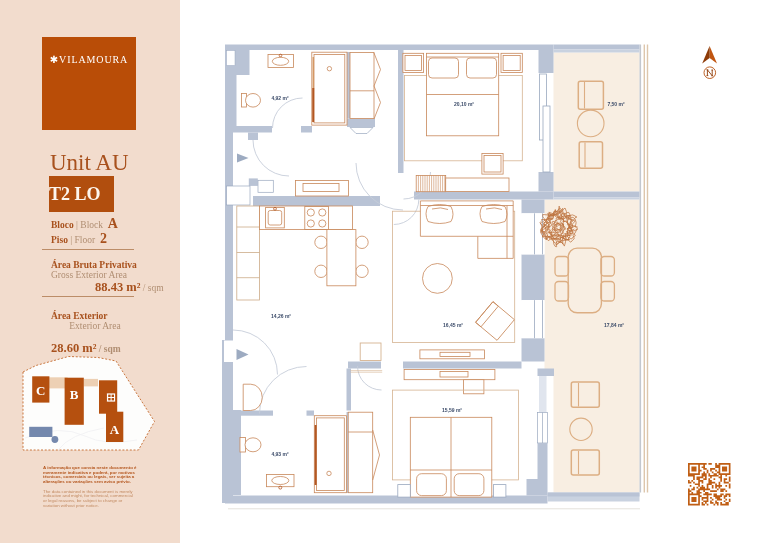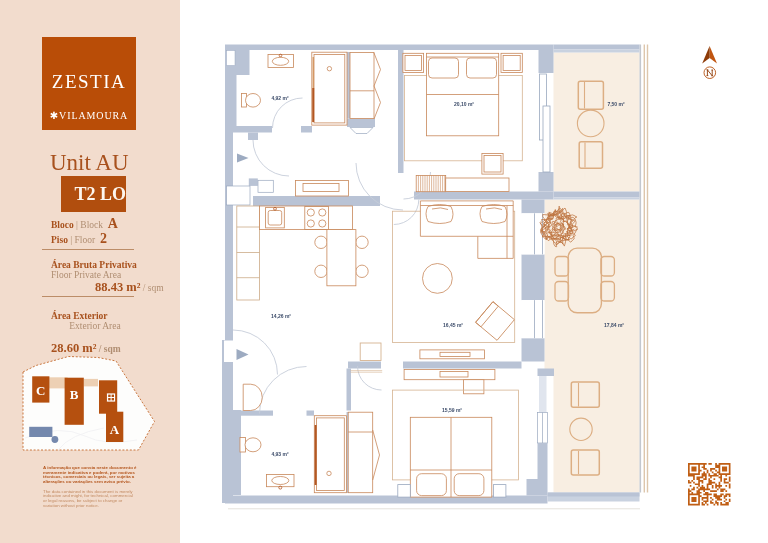--- a/index.html
+++ b/index.html
@@ -4,38 +4,37 @@
 html,body{margin:0;padding:0;}
 body{width:768px;height:543px;position:relative;background:#fff;overflow:hidden;
   font-family:"Liberation Serif",serif;}
 .abs{position:absolute;}
 </style></head>
 <body>
 
 <div class="abs" style="left:0;top:0;width:180px;height:543px;background:#f2dccd;"></div>
 
 <div class="abs" style="left:42px;top:37px;width:94px;height:93px;background:#b94d07;color:#fff;text-align:center;">
-  <div style="margin-top:34px;font-size:19px;letter-spacing:1.5px;">ZESTIA</div>
   <div style="margin-top:17px;font-size:10px;letter-spacing:0.9px;">✱VILAMOURA</div>
 </div>
 
 <div class="abs" style="left:50px;top:150px;font-size:23px;font-weight:normal;color:#a8511d;">Unit AU</div>
 
-<div class="abs" style="left:49px;top:176px;width:65px;height:36px;background:#b14e0e;color:#fdf6ee;font-size:18px;font-weight:bold;line-height:36px;text-align:right;margin-left:12px;">T2 LO</div>
+<div class="abs" style="left:49px;top:176px;width:65px;height:36px;background:#b14e0e;color:#fdf6ee;font-size:18px;font-weight:bold;line-height:36px;text-align:left;">T2 LO</div>
 
 <div class="abs" style="left:51px;top:217px;font-size:9.5px;color:#b08e72;line-height:14px;">
   <div><b style="color:#a8511d;">Bloco</b> | Block&nbsp; <b style="color:#a8511d;font-size:14px;">A</b></div>
   <div><b style="color:#a8511d;">Piso</b> | Floor&nbsp; <b style="color:#a8511d;font-size:14px;">2</b></div>
 </div>
 
 <div class="abs" style="left:42px;top:249px;width:92px;height:1px;background:#bc8d68;"></div>
 
 <div class="abs" style="left:51px;top:261px;font-size:9.5px;line-height:9.8px;">
   <div style="font-weight:bold;color:#a8511d;">Área Bruta Privativa</div>
-  <div style="color:#b08e72;">Floor Private Area</div>
+  <div style="color:#b08e72;">Gross Exterior Area</div>
   <div style="margin-top:2px;margin-left:44px;"><b style="color:#a8511d;font-size:12.5px;">88.43 m²</b><span style="color:#b08e72;"> / sqm</span></div>
 </div>
 
 <div class="abs" style="left:42px;top:296px;width:92px;height:1px;background:#bc8d68;"></div>
 
 <div class="abs" style="left:51px;top:312px;font-size:9.5px;line-height:9.8px;">
   <div style="font-weight:bold;color:#a8511d;">Área Exterior</div>
   <div style="color:#b08e72;text-align:right;">Exterior Area</div>
   <div style="margin-top:12px;font-weight:bold;"><b style="color:#a8511d;font-size:12.5px;">28.60 m²</b><span style="color:#b08e72;"> / sqm</span></div>
 </div>

